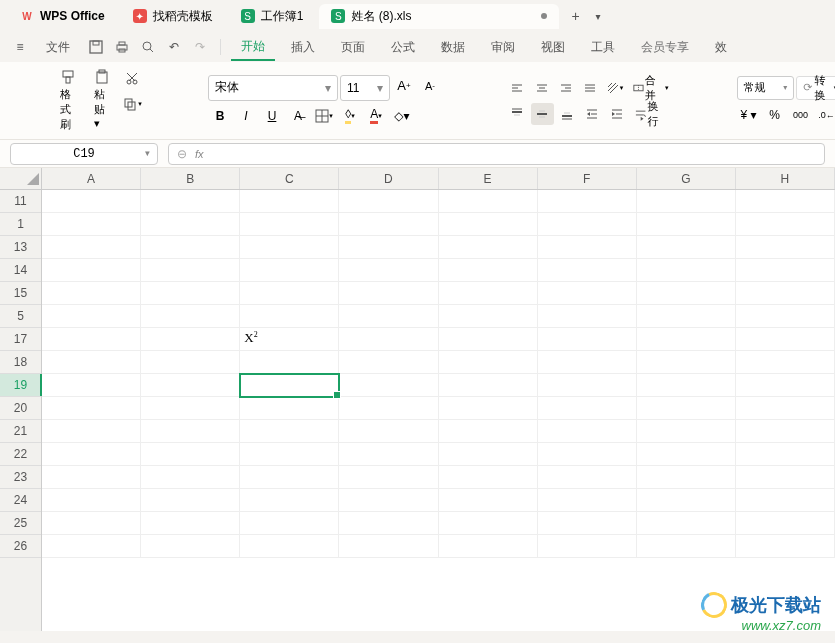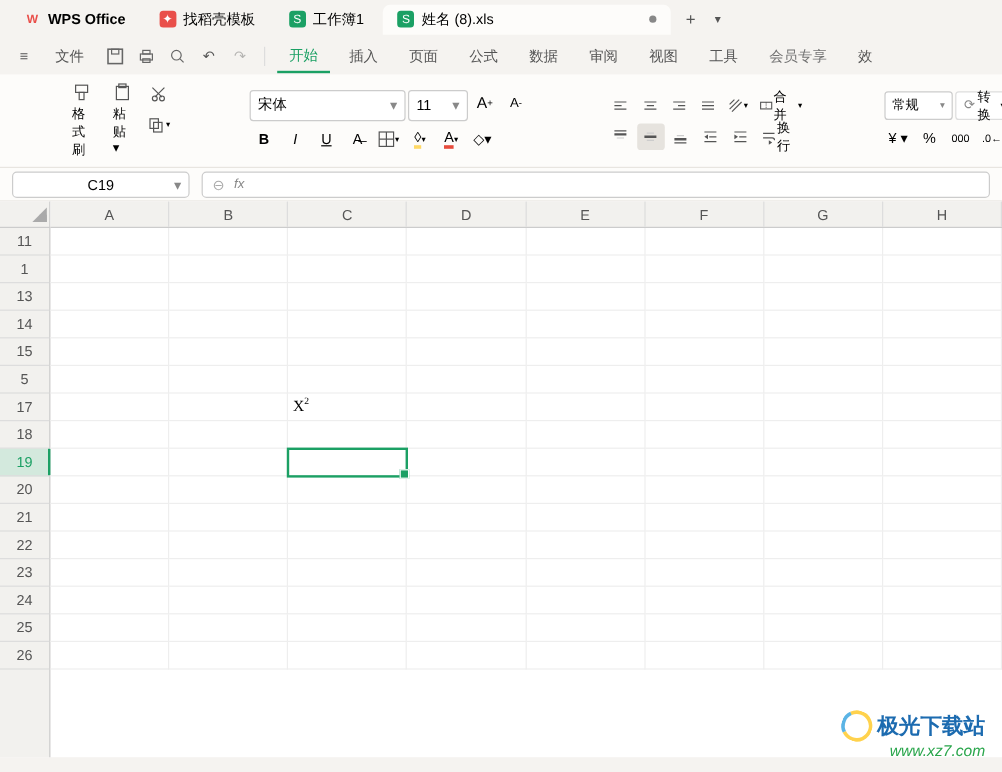--- a/index.html
+++ b/index.html
@@ -25,21 +25,21 @@
 .rb-btn { display: flex; flex-direction: column; align-items: center; justify-content: center; padding: 2px 8px; cursor: pointer; border-radius: 4px; font-size: 11px; gap: 2px; }
 .rb-btn-sm { width: 24px; height: 22px; display: flex; align-items: center; justify-content: center; cursor: pointer; border-radius: 3px; }
 .rb-row { display: flex; gap: 2px; align-items: flex-start; margin-left: 44px; }
 .font-select { height: 26px; border: 1px solid #ccc; border-radius: 3px; padding: 0 6px; background: #fff; min-width: 130px; display: flex; align-items: center; justify-content: space-between; }
 .size-select { height: 26px; border: 1px solid #ccc; border-radius: 3px; padding: 0 6px; background: #fff; width: 50px; display: flex; align-items: center; justify-content: space-between; }
 .ribbon-sep { width: 1px; height: 56px; background: #e8e5e0; margin: 0 4px; }
 .format-select { height: 24px; border: 1px solid #ccc; border-radius: 3px; padding: 0 6px; background: #fff; width: 64px; display: flex; align-items: center; justify-content: space-between; font-size: 11px; }
 .convert-btn { height: 24px; border: 1px solid #ddd; border-radius: 3px; padding: 0 6px; background: #fff; display: flex; align-items: center; gap: 2px; font-size: 11px; }
 
 .name-fx-bar { height: 28px; background: #fdfcfa; display: flex; align-items: center; padding: 4px 10px; gap: 10px; border-bottom: 1px solid #e8e5e0; }
-.name-box { width: 148px; height: 22px; border: 1px solid #ccc; border-radius: 4px; background: #fff; display: flex; align-items: center; padding: 0 8px; justify-content: center; position: relative; }
+.name-box { width: 148px; height: 22px; border: 1px solid #ccc; border-radius: 4px; background: #fff; display: flex; align-items: center; padding: 0 8px; justify-content: center; position: relative; font-family: Liberation Mono, monospace; }
 .name-box .dd { position: absolute; right: 6px; color: #888; }
 .fx-box { flex: 1; height: 22px; border: 1px solid #ccc; border-radius: 4px; background: #fff; display: flex; align-items: center; padding: 0 8px; gap: 8px; }
 .fx-icon { color: #888; font-style: italic; font-size: 11px; }
 
 .grid-area { background: #fff; position: relative; height: 463px; }
 .corner { position: absolute; left: 0; top: 0; width: 42px; height: 22px; background: #f2f1ee; border-right: 1px solid #ccc; border-bottom: 1px solid #ccc; display:flex; align-items:center; justify-content:flex-end; }
 .corner::after { content:""; border: 6px solid transparent; border-right-color: #aaa; border-bottom-color:#aaa; margin:2px; }
 .col-headers { position: absolute; left: 42px; top: 0; right: 0; height: 22px; display: flex; background: #f2f1ee; border-bottom: 1px solid #ccc; }
 .col-h { width: 104px; border-right: 1px solid #ddd; display: flex; align-items: center; justify-content: center; color: #555; font-size: 12px; }
 .row-headers { position: absolute; left: 0; top: 22px; width: 42px; bottom: 0; background: #f2f1ee; border-right: 1px solid #ccc; }

